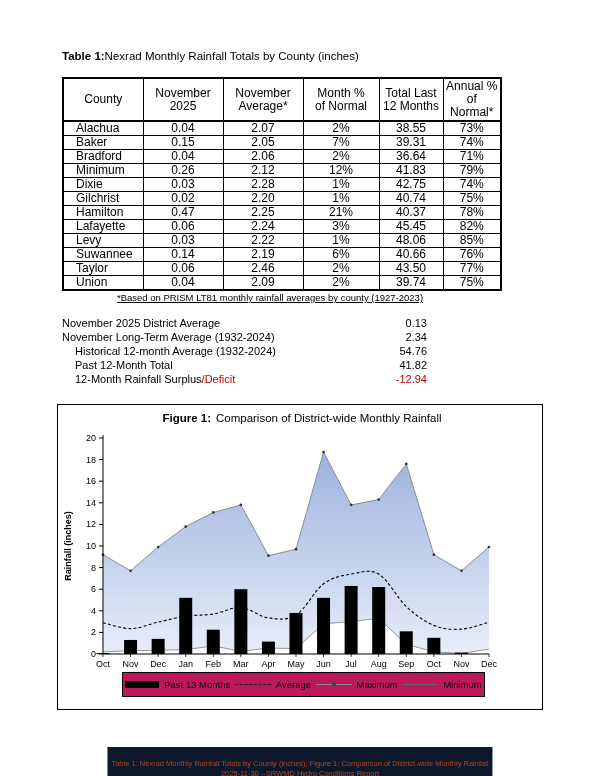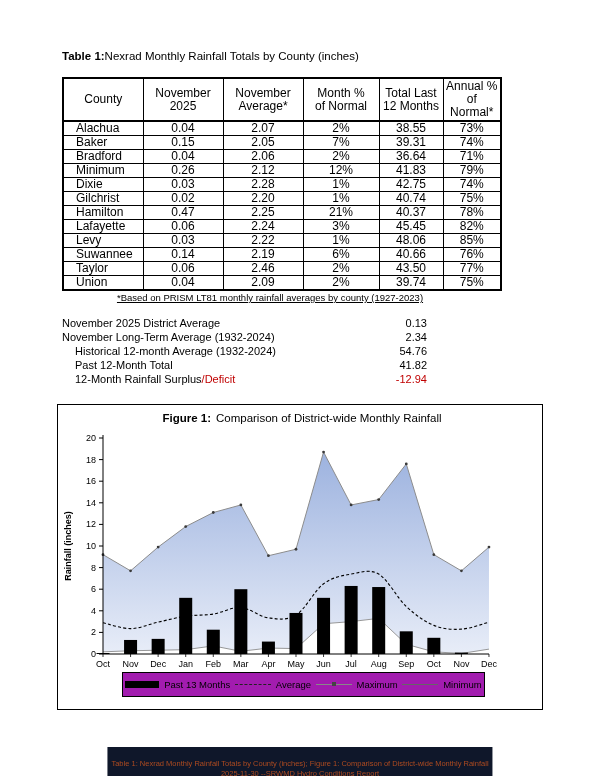--- a/index.html
+++ b/index.html
@@ -34,21 +34,21 @@
   .figure{position:absolute;left:57px;top:404px;width:484px;height:304px;
           border:1px solid #000;background:#fff;}
   .fig-title{position:absolute;left:2px;top:7px;width:100%;text-align:center;font-size:11.5px;}
   .fig-title .tt-label{font-weight:bold;margin-right:5px;}
   svg.chart{position:absolute;left:0;top:0;}
   svg.chart text{font-family:"Liberation Sans", sans-serif;}
 
   
   .legend{position:absolute;left:64px;top:267px;width:361px;height:23px;
           border:1px solid #000;display:flex;align-items:center;
-          justify-content:space-around;font-size:9.5px;background:#a21caf;}
+          justify-content:space-around;font-size:9.5px;background:#be185d;}
   .leg-item{display:flex;align-items:center;white-space:nowrap;}
   .sw{display:inline-block;margin-right:5px;}
   .sw-bar{width:34px;height:7px;background:#000;}
   .sw-dashed{width:36px;height:0;border-top:1.4px dashed #222;}
   .sw-marker{width:36px;height:0;border-top:1px solid #888;position:relative;}
   .sw-marker::after{content:"";position:absolute;left:16px;top:-3px;width:4px;height:4px;background:#444;}
   .sw-solid{width:36px;height:0;border-top:1px solid #666;}
 
   
   .banner{position:absolute;left:50%;top:747px;transform:translateX(-50%);

